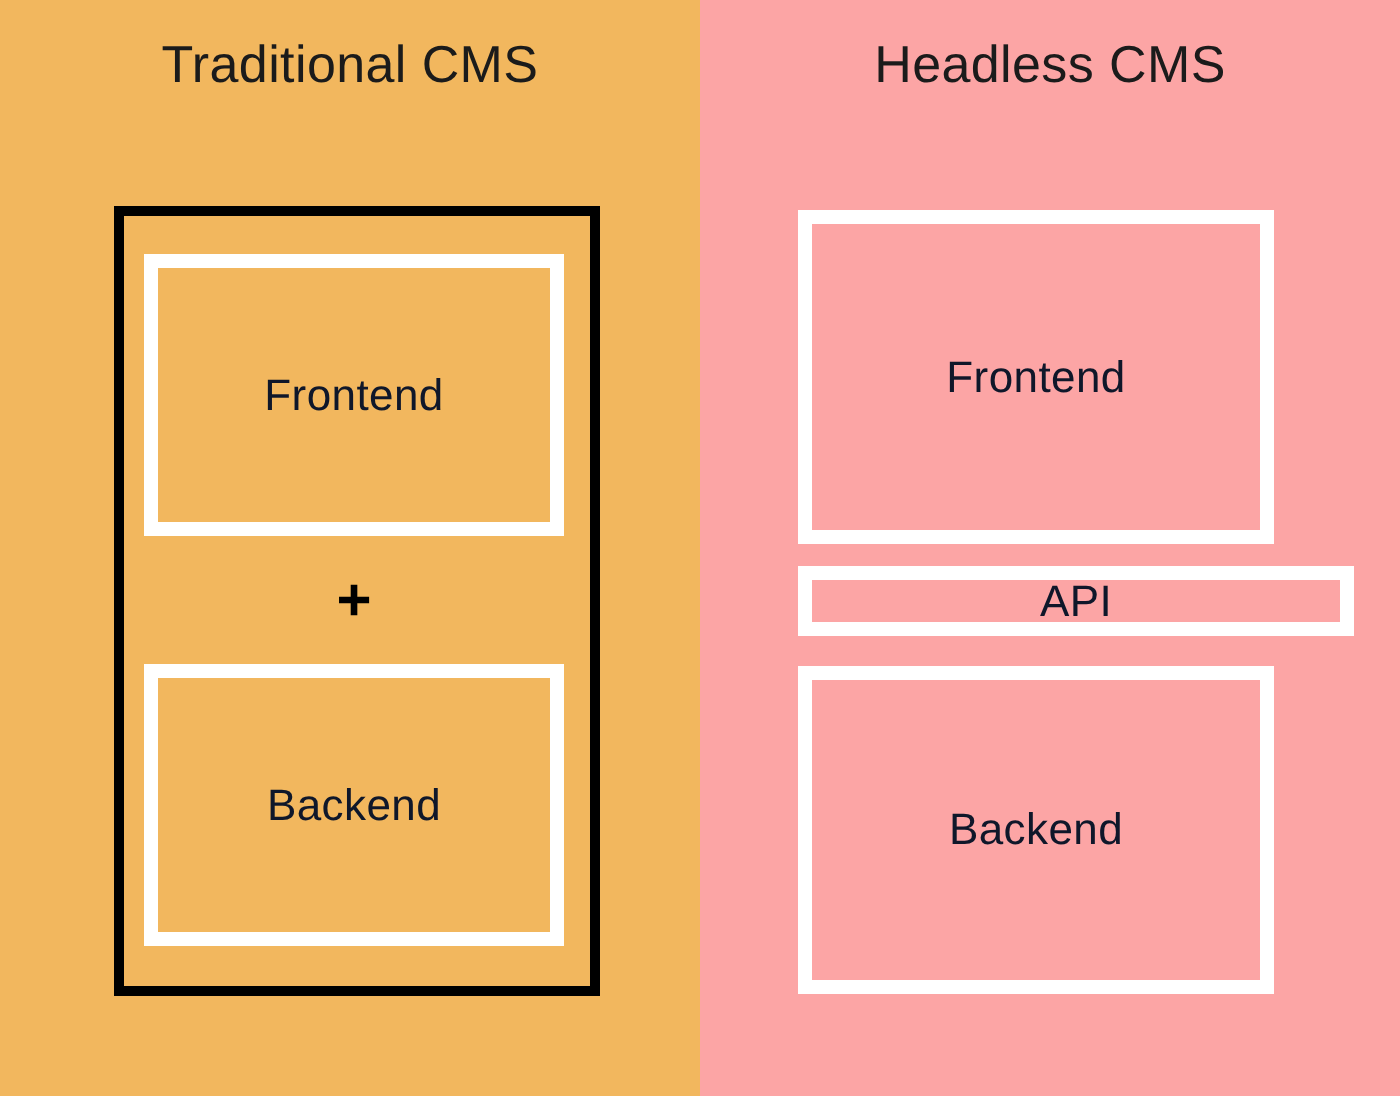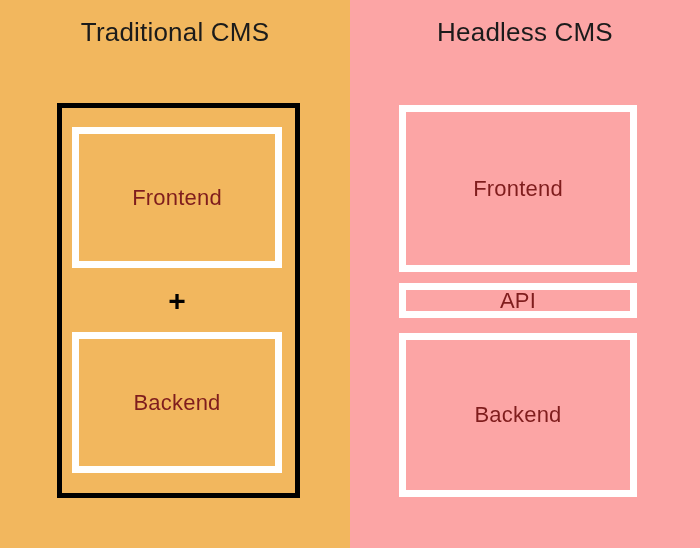--- a/index.html
+++ b/index.html
@@ -59,21 +59,21 @@
     position: absolute;
     box-sizing: border-box;
     border: 7px solid #FFFFFF;
     display: flex;
     align-items: center;
     justify-content: center;
   }
   .box-label {
     font-size: 22px;
     font-weight: 400;
-    color: #7f1d1d;
+    color: #0f172a;
     line-height: 26px;
     letter-spacing: 0.2px;
   }
 
   
   #box-frontend-traditional {
     left: 72px;  top: 127px;  width: 210px; height: 141px;
   }
   #box-backend-traditional {
     left: 72px;  top: 332px;  width: 210px; height: 141px;
@@ -93,21 +93,21 @@
     font-weight: 700;
     color: #000000;
     line-height: 30px;
   }
 
   
   #box-frontend-headless {
     left: 399px; top: 105px;  width: 238px; height: 167px;
   }
   #box-api-headless {
-    left: 399px; top: 283px;  width: 238px; height: 35px;
+    left: 399px; top: 283px;  width: 278px; height: 35px;
   }
   #box-backend-headless {
     left: 399px; top: 333px;  width: 238px; height: 164px;
   }
   #box-api-headless .box-label {
     line-height: 21px;
   }
 </style>
 </head>
 <body>

